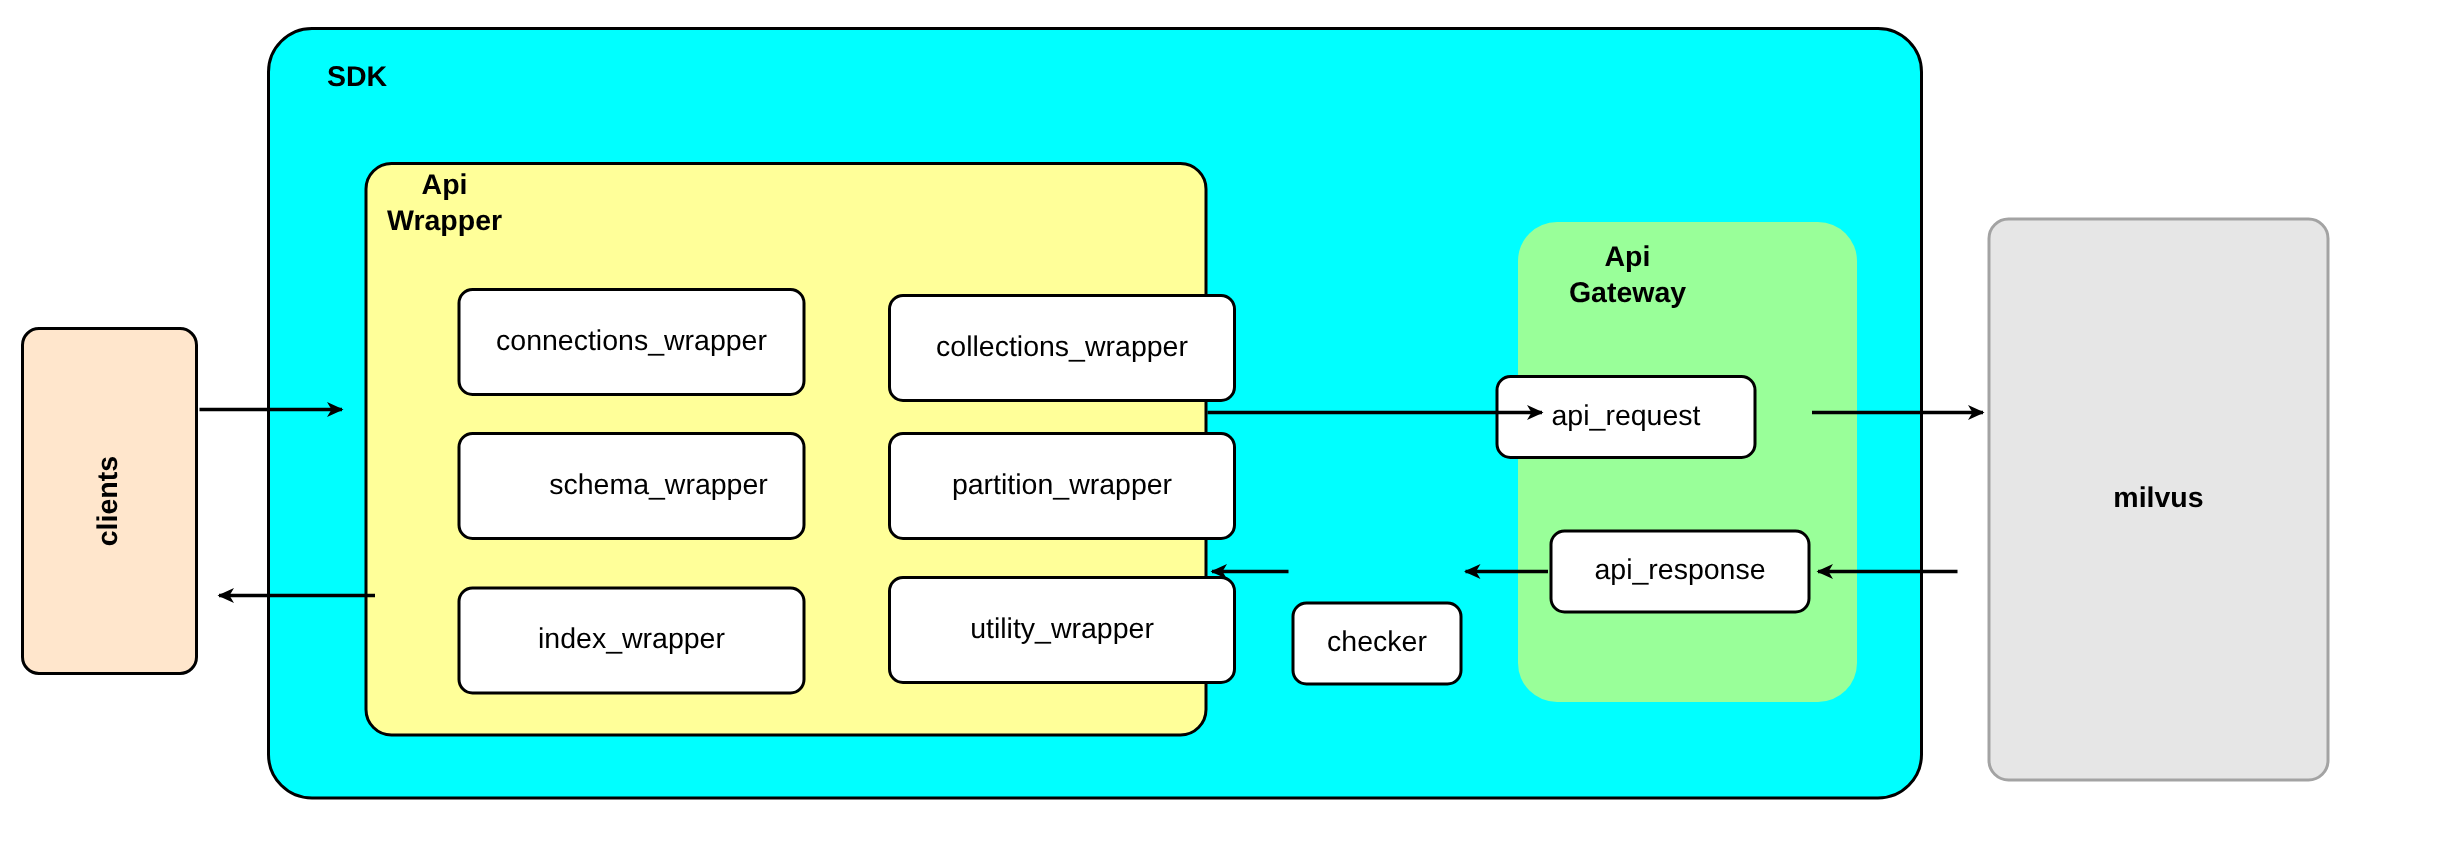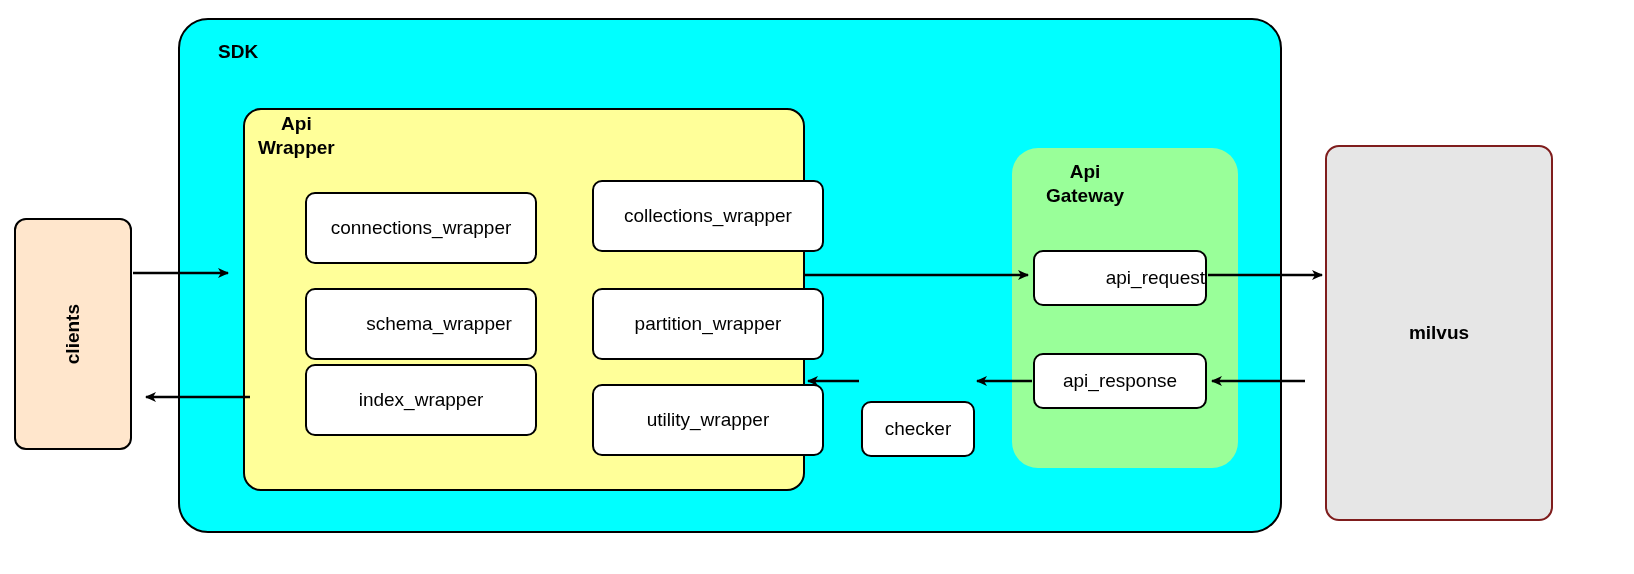--- a/index.html
+++ b/index.html
@@ -63,48 +63,48 @@
     border-radius:10px;
     display:flex;
     align-items:center;
     justify-content:center;
     font-size:19px;
     color:#000000;
     text-align:center;
   }
   .wrap-node{ width:232px; height:72px;margin-left:40px; }
   #n-connections{ left:265px; top:192px; }
-  #n-collections{ left:552px; top:180px; }
+  #n-collections{ left:552px; top:196px; }
   #n-schema{ left:265px; top:288px;padding-left:36px; }
   #n-partition{ left:552px; top:288px; }
-  #n-index{ left:265px; top:364px; }
+  #n-index{ left:265px; top:391px; }
   #n-utility{ left:552px; top:384px; }
 
-  #n-api-request{ left:1033px; top:250px; width:174px; height:56px;justify-content:flex-end; }
+  #n-api-request{ left:997px; top:250px; width:174px; height:56px; }
   #n-api-response{ left:1033px; top:353px; width:174px; height:56px; }
 
   #n-checker{ left:861px; top:353px; width:114px; height:56px;margin-top:48px; }
 
   #n-clients{
     left:14px; top:218px; width:118px; height:232px;
     background:#ffe6cc;
     border:2px solid #000000;
     border-radius:12px;
   }
   #n-clients .vlabel{
     writing-mode:vertical-rl;
     transform:rotate(180deg);
     font-weight:bold;
     font-size:19px;
     letter-spacing:0px;
   }
   #n-milvus{
     left:1325px; top:145px; width:228px; height:376px;
     background:#e6e6e6;
-    border:2px solid #7f1d1d;
+    border:2px solid #a3a3a3;
     border-radius:14px;
     font-weight:bold;
     font-size:19px;
   }
 
   
   svg#edges{
     position:absolute;
     left:0; top:0;
     width:1634px; height:574px;

